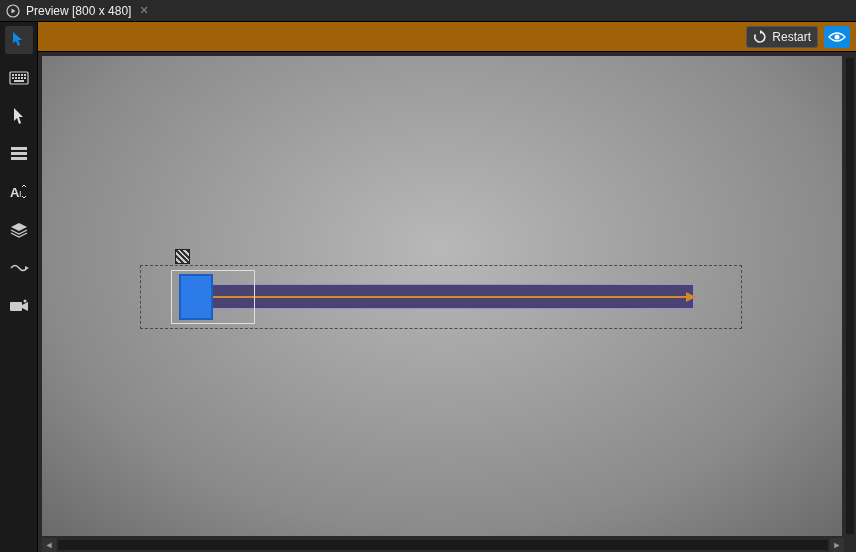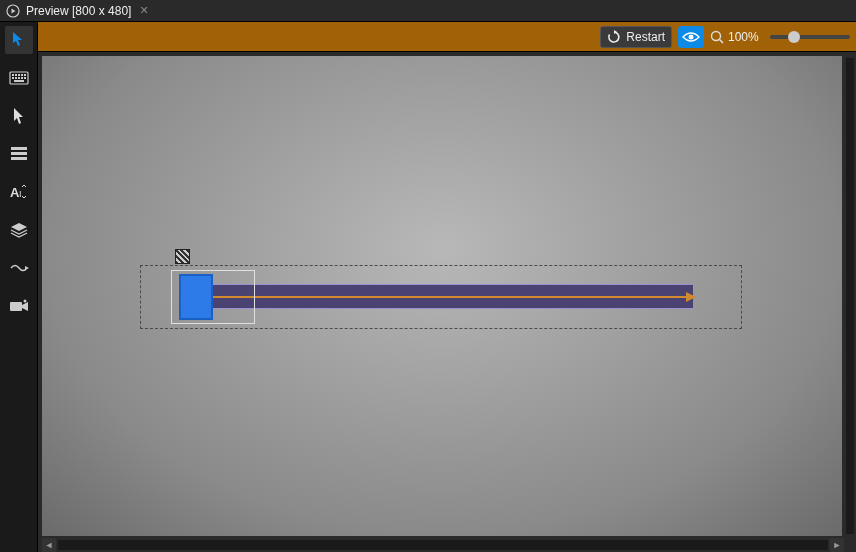--- a/index.html
+++ b/index.html
@@ -296,30 +296,20 @@
               <path d="M7 2 A5 5 0 1 1 2.5 4.5" fill="none" stroke="#eee" stroke-width="1.6"></path>
               <polygon points="7,0 7,4 10,2" fill="#eee"></polygon>
             </svg>
           <span>Restart</span>
         </div>
         <div class="tb-btn blue icononly">
           <svg width="18" height="12" viewBox="0 0 18 12">
               <path d="M1 6 Q9 -2 17 6 Q9 14 1 6 Z" fill="none" stroke="#fff" stroke-width="1.4"></path>
               <circle cx="9" cy="6" r="2.5" fill="#fff"></circle>
             </svg>
-        </div>
-        <div class="zoom-wrap">
-          <svg width="14" height="14" viewBox="0 0 14 14">
-              <circle cx="6" cy="6" r="4.5" fill="none" stroke="#ddd" stroke-width="1.4"></circle>
-              <line x1="9.5" y1="9.5" x2="13" y2="13" stroke="#ddd" stroke-width="1.6"></line>
-            </svg>
-          <span class="zoom-val">100%</span>
-          <div class="slider">
-            <div class="thumb"></div>
-          </div>
         </div>
       </div>
     </div>
 
     <div class="canvas-wrap">
       <div class="canvas">
         <div class="dashed-outer"></div>
         <div class="bar-track"></div>
         <div class="orange-edge"></div>
         <div class="arrow-line"></div>

